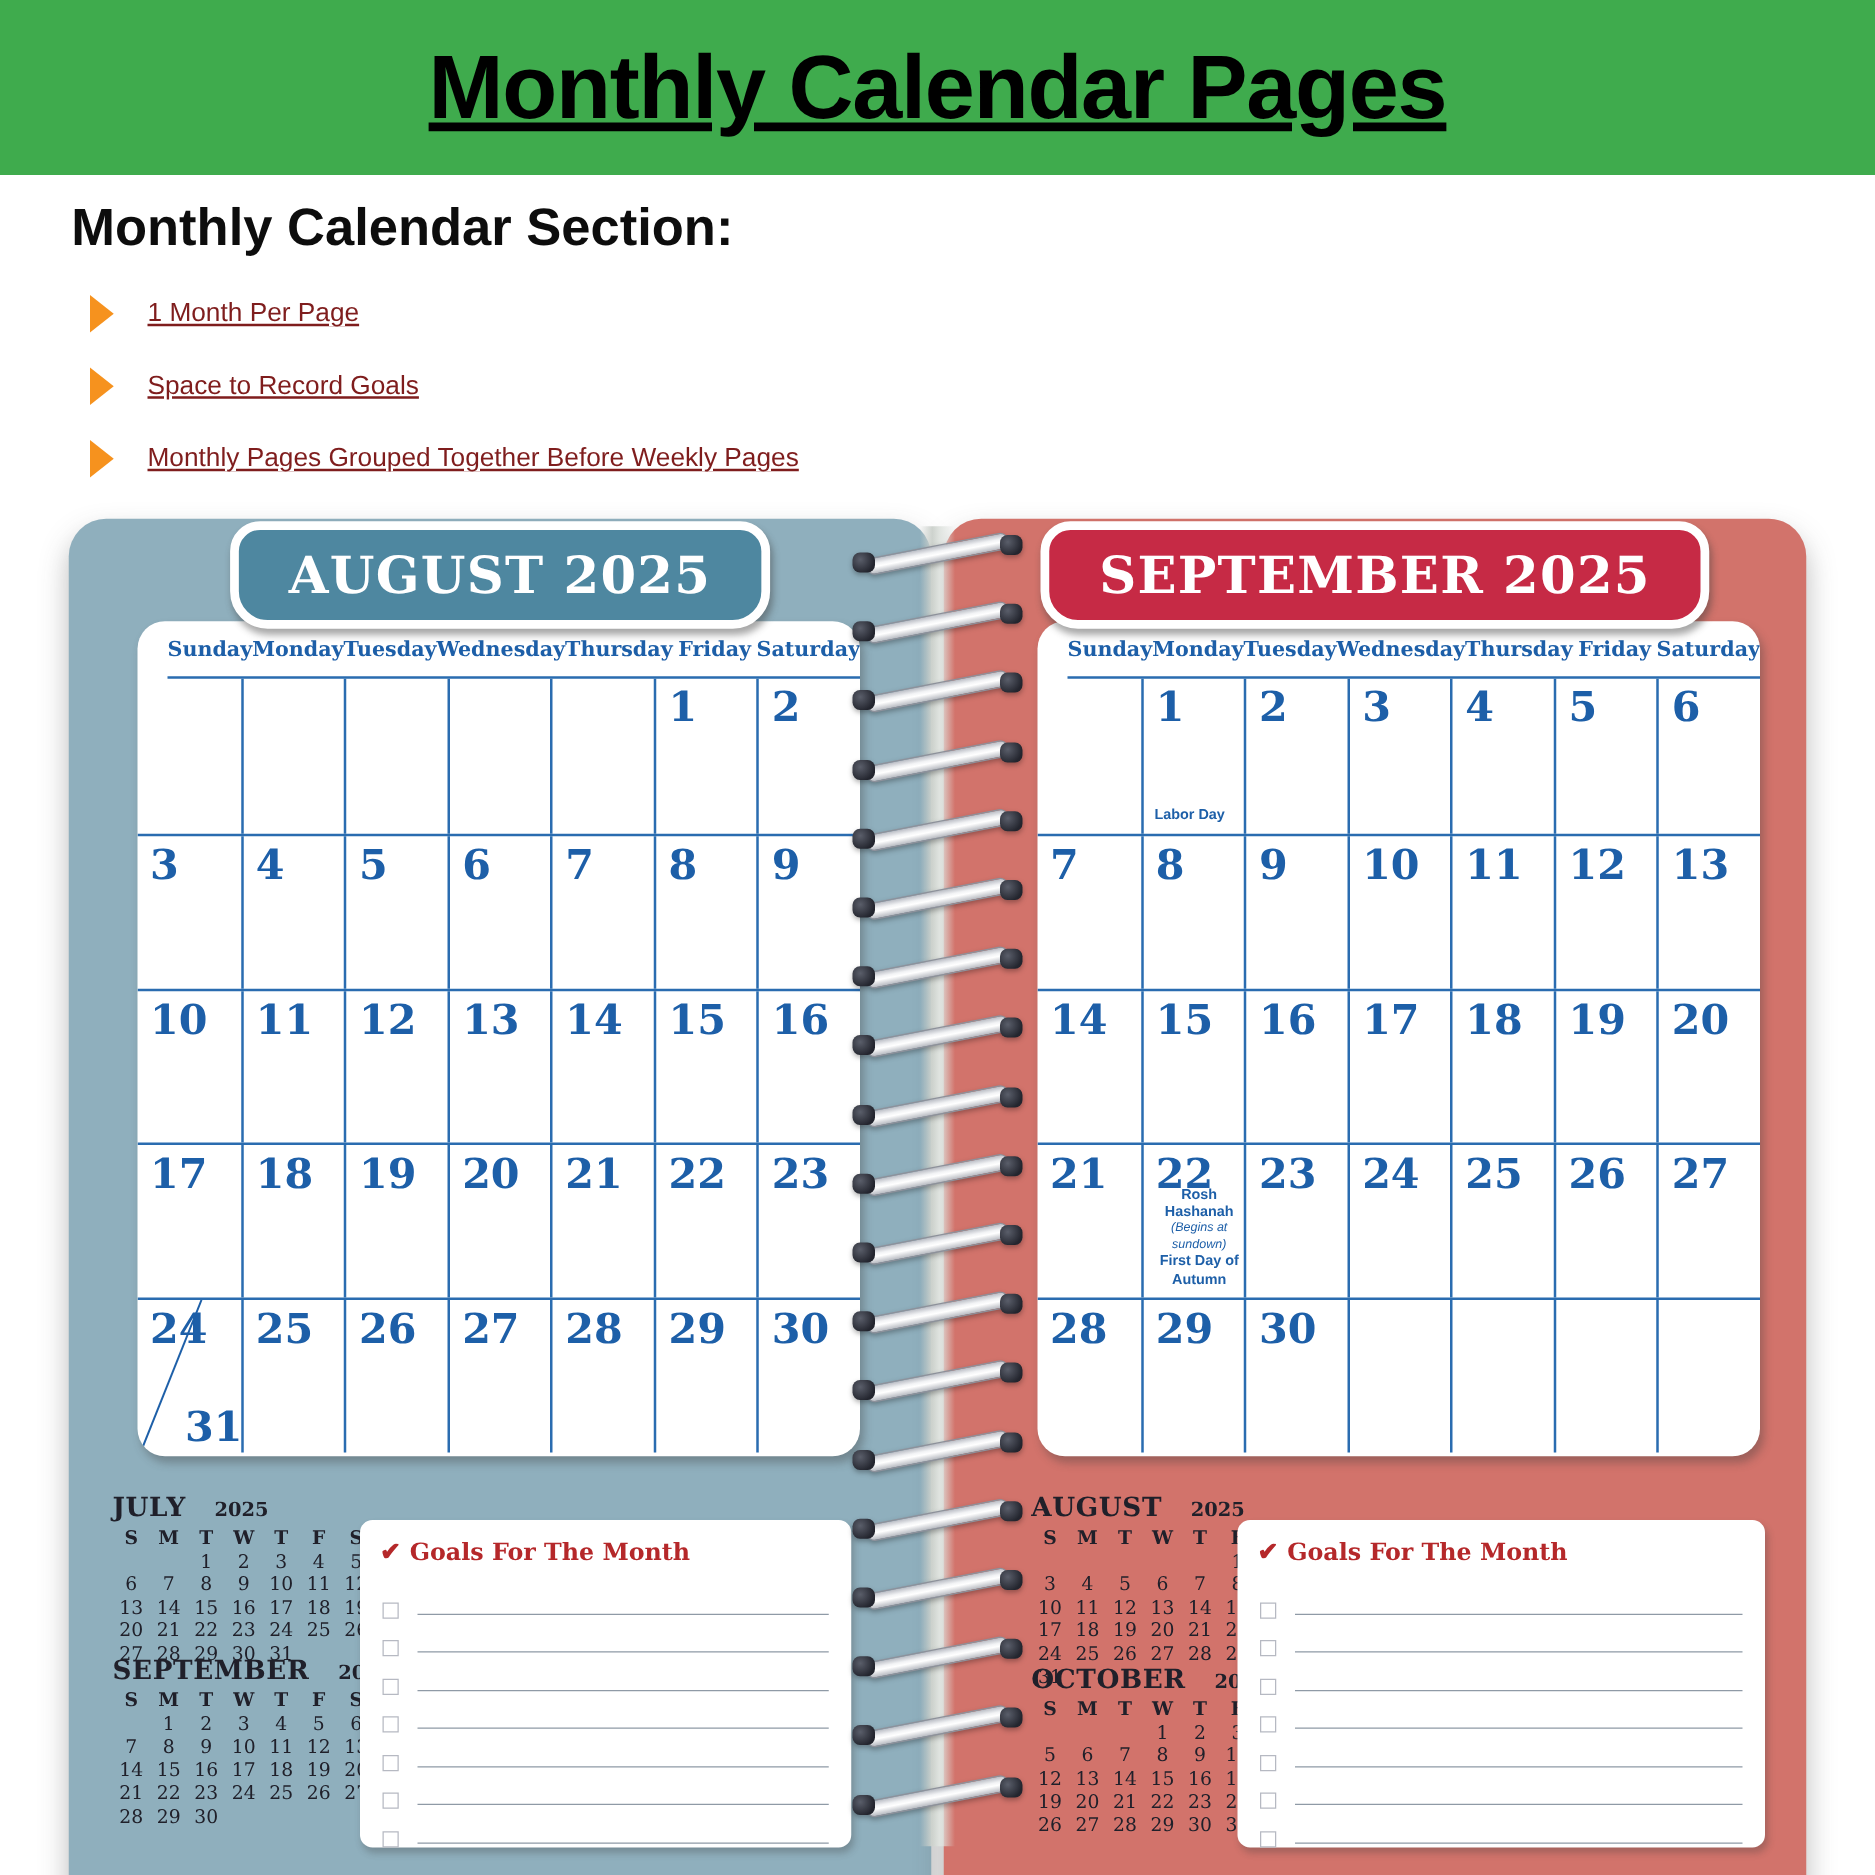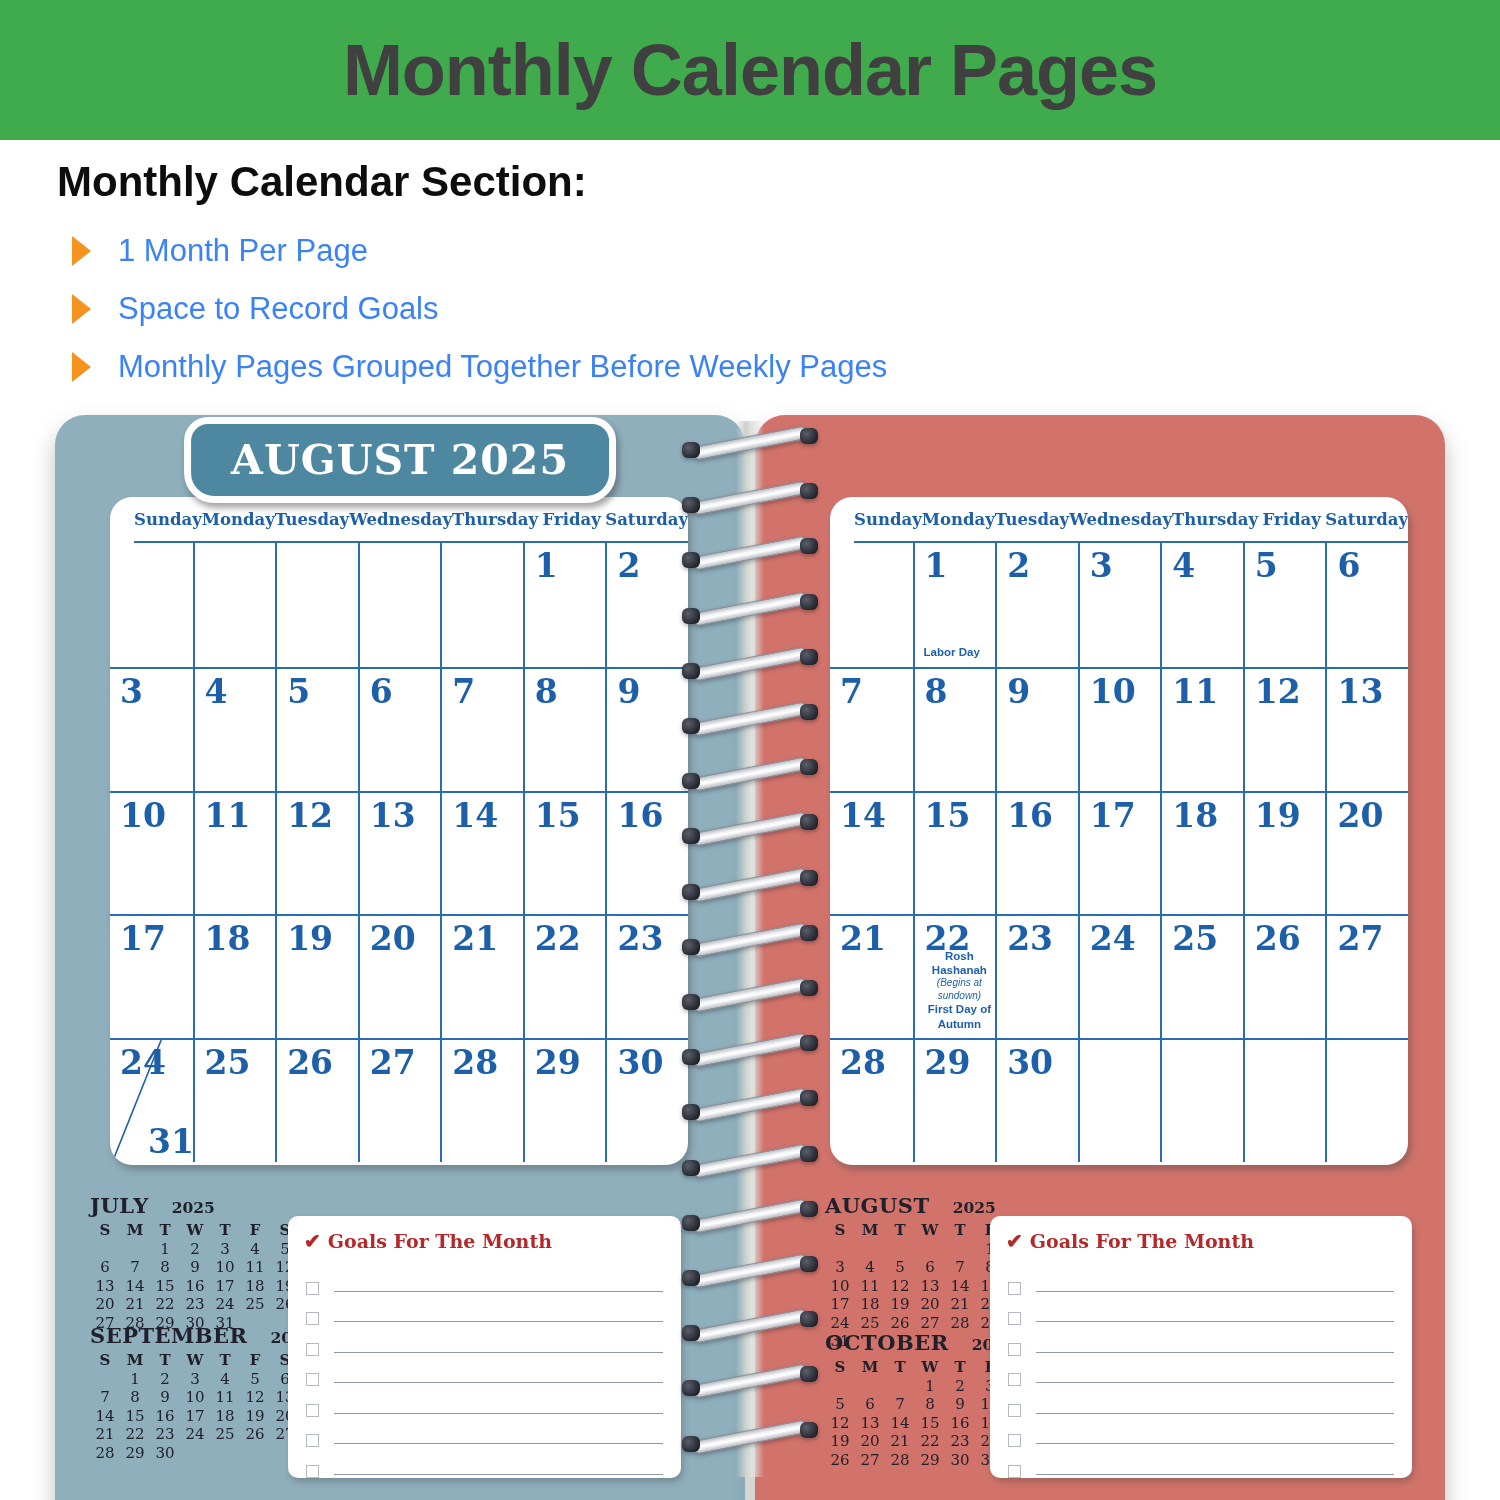--- a/index.html
+++ b/index.html
@@ -14,30 +14,30 @@
     --goals-red:#b5282a;
     --mini-ink:#20202a;
   }
   *{margin:0;padding:0;box-sizing:border-box;}
   body{background:#fff;font-family:"Liberation Sans",sans-serif;}
   .stage{position:relative;width:1500px;height:1500px;background:#fff;overflow:hidden;}
 
   
   .banner{position:absolute;left:0;top:0;width:1500px;height:140px;background:var(--banner-green);
           display:flex;align-items:center;justify-content:center;}
-  .banner h1{color:#404040;font-size:72px;font-weight:bold;letter-spacing:-1px;}
+  .banner h1{color:#000000;font-size:72px;font-weight:bold;letter-spacing:-1px;text-decoration:underline;}
 
   
   .section-heading{position:absolute;left:57px;top:158px;font-size:42px;font-weight:bold;color:#0d0d0d;}
   .bullets{position:absolute;left:72px;top:233px;list-style:none;}
   .bullets li{display:flex;align-items:center;margin-bottom:23px;height:35px;}
   .arrow-icon{width:0;height:0;border-left:19px solid var(--bullet-orange);
               border-top:15px solid transparent;border-bottom:15px solid transparent;
               margin-right:27px;flex:none;}
-  .bullet-text{font-size:31px;color:#3b82f6;}
+  .bullet-text{font-size:21px;color:#7f1d1d;text-decoration:underline;}
 
   
   .planner{position:absolute;left:55px;top:415px;width:1390px;height:1070px;}
   .page{position:absolute;top:0;width:690px;height:1238px;border-radius:30px;
         box-shadow:0 12px 22px rgba(70,70,70,.35);}
   .page-left{left:0;background:var(--left-page);}
   .page-right{left:700px;background:var(--right-page);}
   .gutter{position:absolute;left:681px;top:6px;width:28px;height:1056px;z-index:3;
           background:linear-gradient(90deg,rgba(160,165,160,.0),#cdd2cd 35%,#dfe3df 55%,rgba(160,165,160,.0));}
 
@@ -396,20 +396,23 @@
             <div class="goal-line">
               <span class="goal-checkbox"></span>
               <span class="goal-rule"></span>
             </div>
           </div>
       </div>
       <div class="sm-code">SM-5585</div>
     </div>
 
     <div class="page page-right">
+      <div class="month-tab">
+        <span>SEPTEMBER 2025</span>
+      </div>
       <div class="cal-panel">
         <div class="day-headers">
             <span class="day-header">Sunday</span>
             <span class="day-header">Monday</span>
             <span class="day-header">Tuesday</span>
             <span class="day-header">Wednesday</span>
             <span class="day-header">Thursday</span>
             <span class="day-header">Friday</span>
             <span class="day-header">Saturday</span>
           </div>

